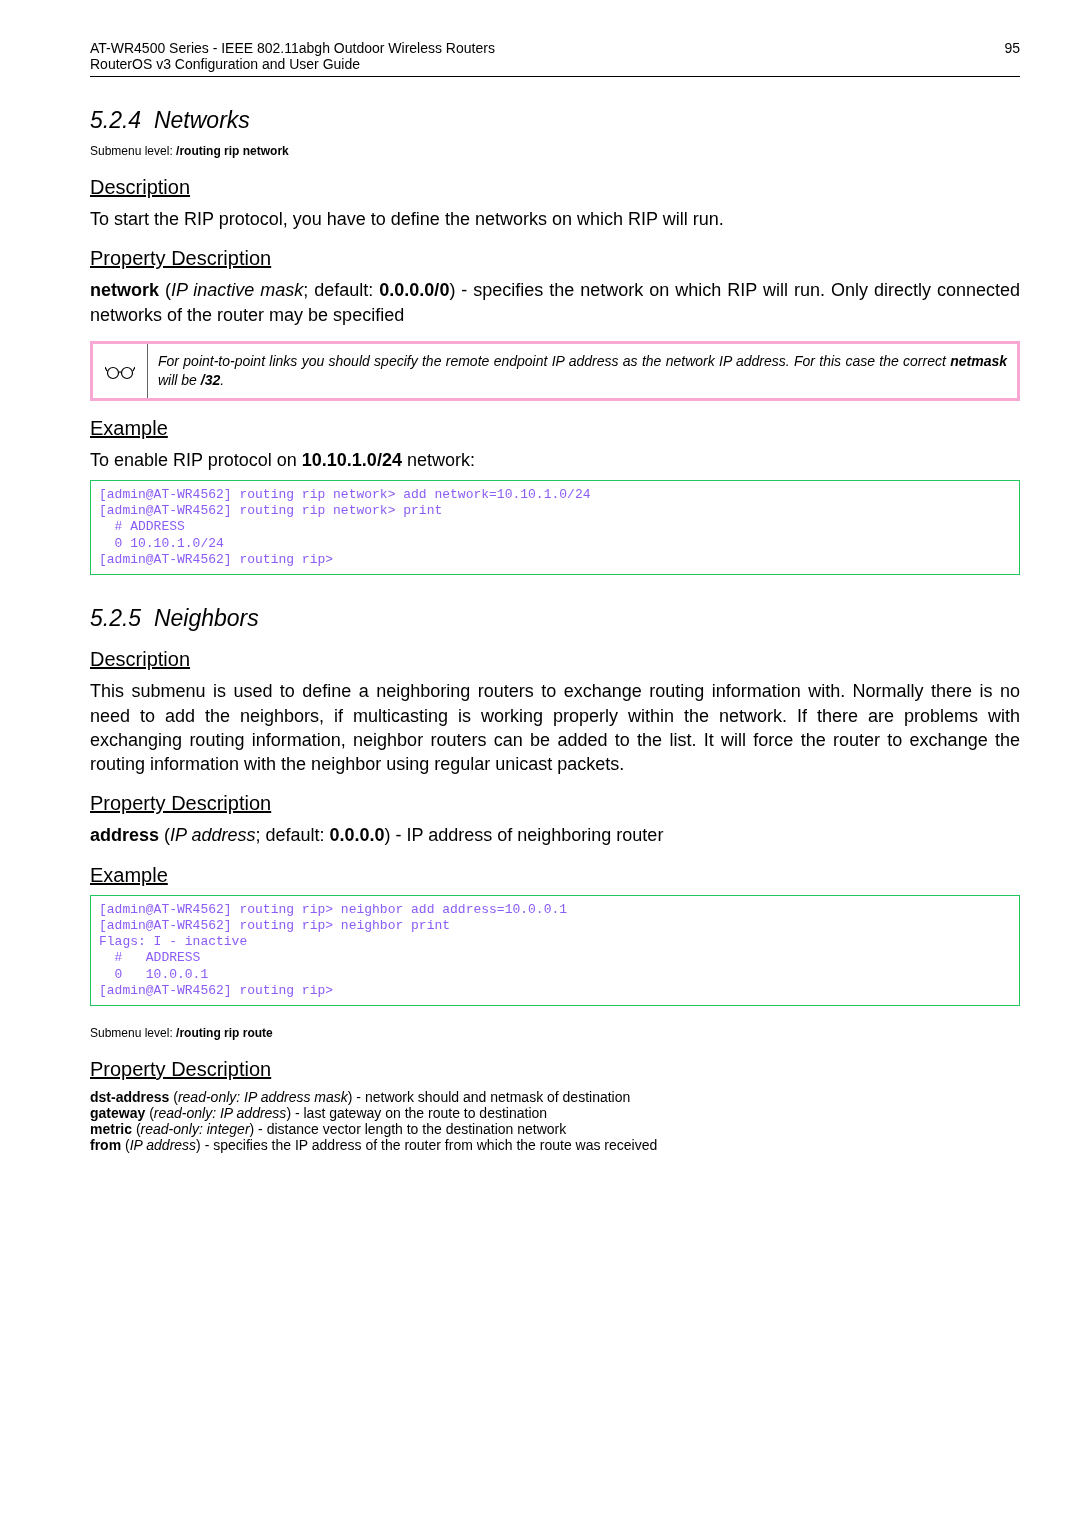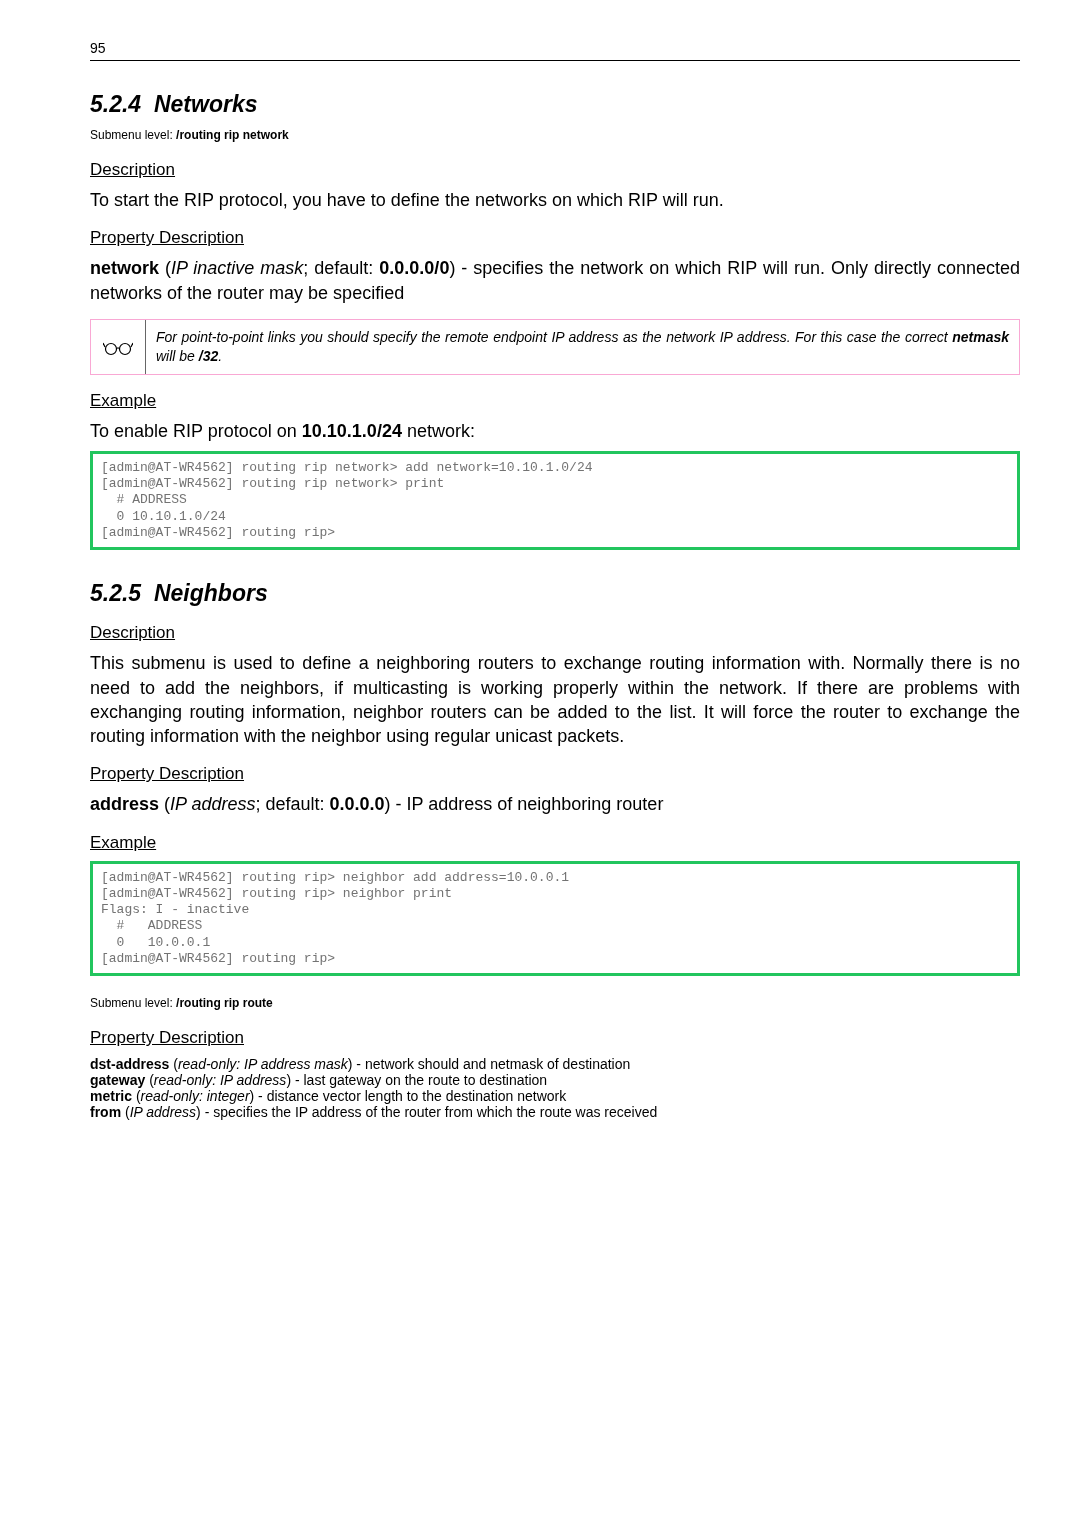--- a/index.html
+++ b/index.html
@@ -21,81 +21,85 @@
     font-size: 14px;
     margin-bottom: 4px;
   }
   .hr {
     border: none;
     border-top: 1px solid #000;
     margin: 0 0 25px 0;
   }
   h2 {
     font-style: italic;
-    font-weight: bold;
+    font-weight: normal;
     font-size: 23px;
     margin: 30px 0 10px 0;
   }
   .subline {
     font-size: 12px;
     margin: 8px 0 18px 0;
   }
   .section-title {
     text-decoration: underline;
-    font-size: 17px;
+    font-size: 20px;
     margin: 16px 0 8px 0;
     font-weight: normal;
   }
   p {
     font-size: 18px;
     margin: 8px 0;
     line-height: 1.35;
     text-align: justify;
   }
   .note-box {
     display: flex;
-    border: 1px solid #f9a8d4;
+    border: 3px solid #f9a8d4;
     margin: 14px 0;
   }
   .note-icon {
     border-right: 1px solid #666;
     padding: 10px 12px;
     display: flex;
     align-items: center;
     justify-content: center;
   }
   .note-text {
     padding: 8px 10px;
     font-size: 14px;
     font-style: italic;
     line-height: 1.35;
     text-align: justify;
     flex: 1;
   }
   .code-box {
-    border: 3px solid #22c55e;
+    border: 1px solid #22c55e;
     padding: 6px 8px;
     font-family: "Courier New", monospace;
     font-size: 13px;
     white-space: pre;
-    color: #737373;
+    color: #8b5cf6;
     line-height: 1.25;
     margin: 8px 0 20px 0;
     overflow-x: auto;
   }
   b { font-weight: bold; }
   i { font-style: italic; }
   .content { font-size: 14px; }
 </style>
 </head>
 <body>
 
 <div class="page">
 
   <div class="header-bar">
+    <div>
+      <span>AT-WR4500 Series - IEEE 802.11abgh Outdoor Wireless Routers</span><br>
+      <span>RouterOS v3 Configuration and User Guide</span>
+    </div>
     <div>95</div>
   </div>
   <hr class="hr">
 
   <h2>
     <span>5.2.4</span>&nbsp;
     <span>Networks</span>
   </h2>
   <div class="subline">
     <span>Submenu level: </span><b>/routing rip network</b>

